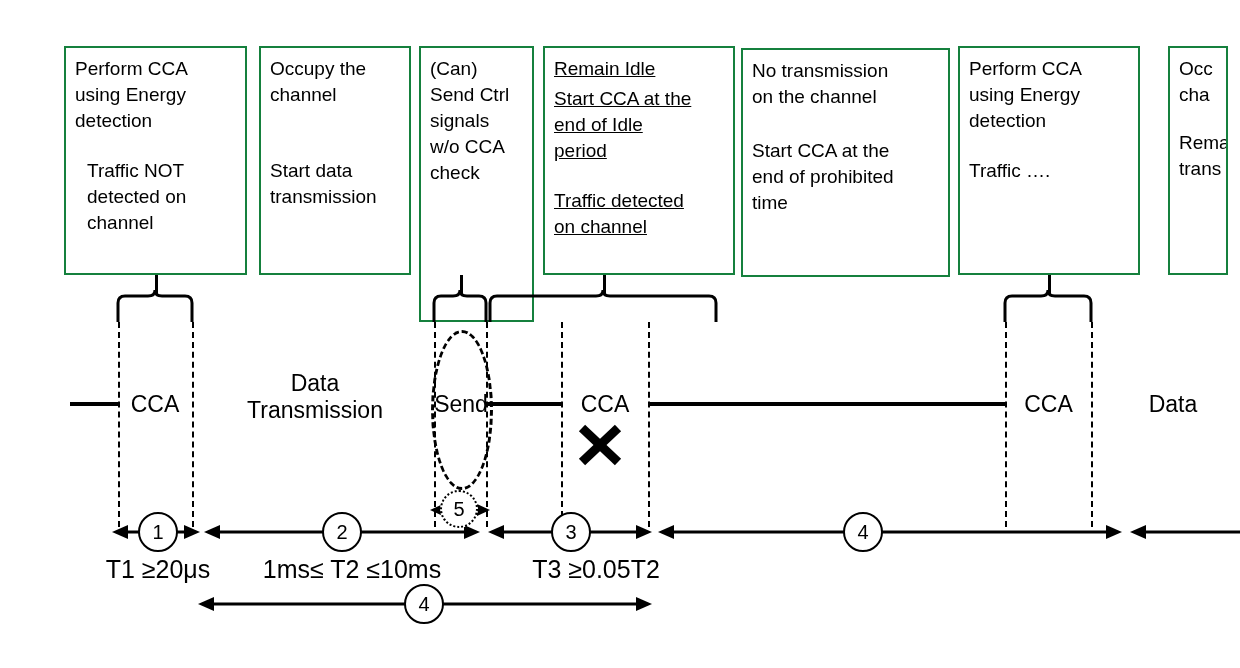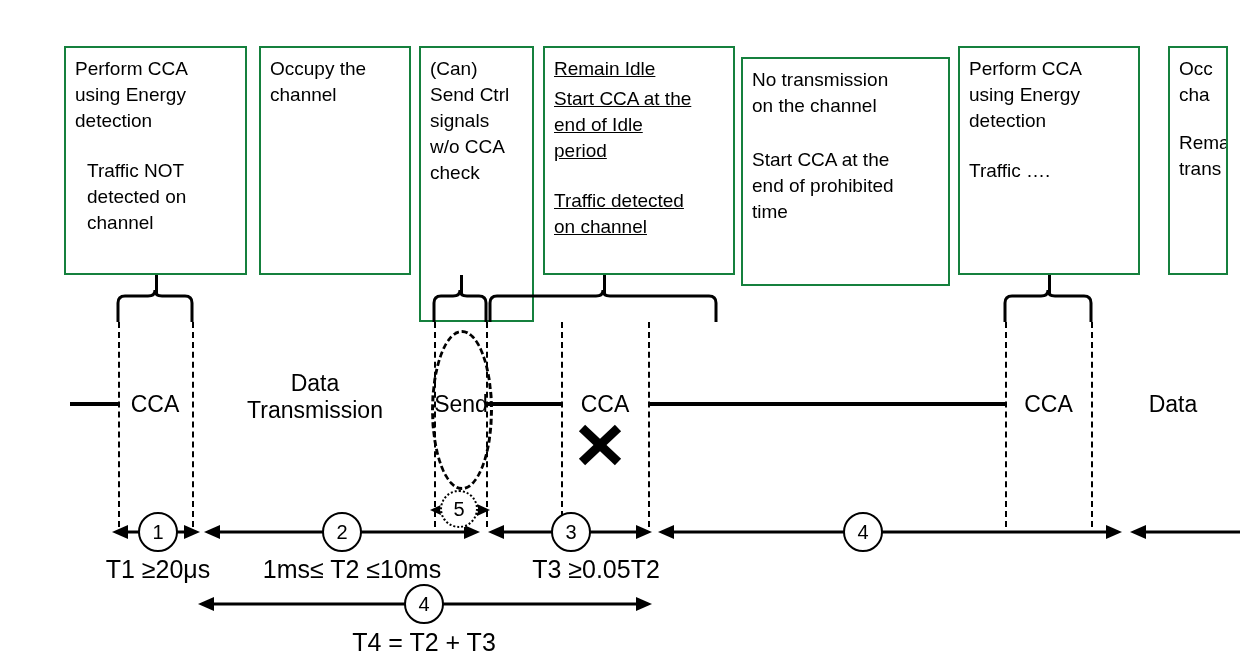--- a/index.html
+++ b/index.html
@@ -89,40 +89,42 @@
 using Energy
 detection</p>
     <p class="para" style="white-space: pre-line; margin-left: 12px;">Traffic NOT
 detected on
 channel</p>
   </div>
 
   <div class="desc-box" style="left:259px; top:46px; width:152px; height:229px;">
     <p class="para" style="white-space: pre-line;">Occupy the
 channel</p>
+    <p class="para" style="margin-top: 50px; white-space: pre-line;">Start data
+transmission</p>
   </div>
 
   <div class="desc-box" style="left:419px; top:46px; width:115px; height:276px;">
     <p class="para" style="white-space: pre-line;">(Can)
 Send Ctrl
 signals
 w/o CCA
 check</p>
   </div>
 
   <div class="desc-box" style="left:543px; top:46px; width:192px; height:229px;text-decoration:underline;">
     <p class="para" style="white-space: pre-line;">Remain Idle</p>
     <p class="para" style="margin-top: 4px; white-space: pre-line;">Start CCA at the
 end of Idle
 period</p>
     <p class="para" style="white-space: pre-line;">Traffic detected
 on channel</p>
   </div>
 
-  <div class="desc-box" style="left:741px; top:57px; width:209px; height:229px;">
+  <div class="desc-box" style="left:741px; top:48px; width:209px; height:229px;">
     <p class="para" style="white-space: pre-line;">No transmission
 on the channel</p>
     <p class="para" style="margin-top: 28px; white-space: pre-line;">Start CCA at the
 end of prohibited
 time</p>
   </div>
 
   <div class="desc-box" style="left:958px; top:46px; width:182px; height:229px;">
     <p class="para" style="white-space: pre-line;">Perform CCA
 using Energy
@@ -228,15 +230,14 @@
   <div class="marker" style="left:843px; top:512px; width:40px; height:40px; line-height:36px;">
     <span>4</span>
   </div>
   <div class="marker" style="left:404px; top:584px; width:40px; height:40px; line-height:36px;">
     <span>4</span>
   </div>
 
   <div class="timing-label" style="left:68px; top:555px; width:180px;">T1 ≥20μs</div>
   <div class="timing-label" style="left:252px; top:555px; width:200px;text-align:center;">1ms≤ T2 ≤10ms</div>
   <div class="timing-label" style="left:496px; top:555px; width:200px;">T3 ≥0.05T2</div>
-  <div class="timing-label" style="left:324px; top:628px; width:200px;">T4 = T2 + T3</div>
 
 </div>
 
 </body></html>

